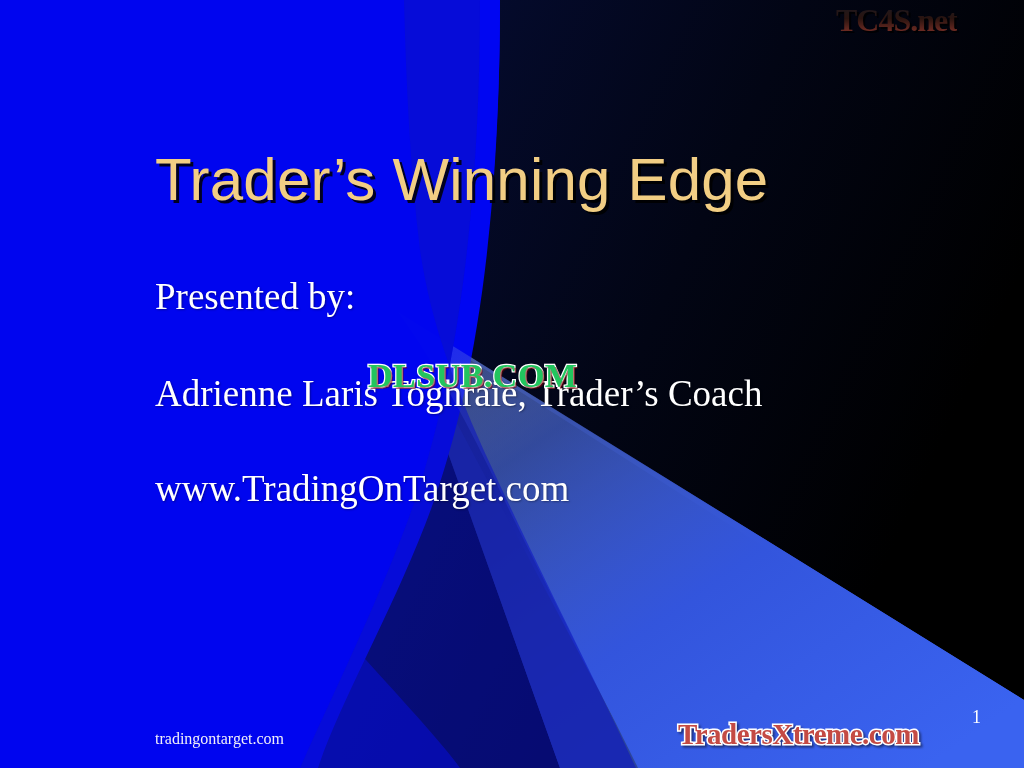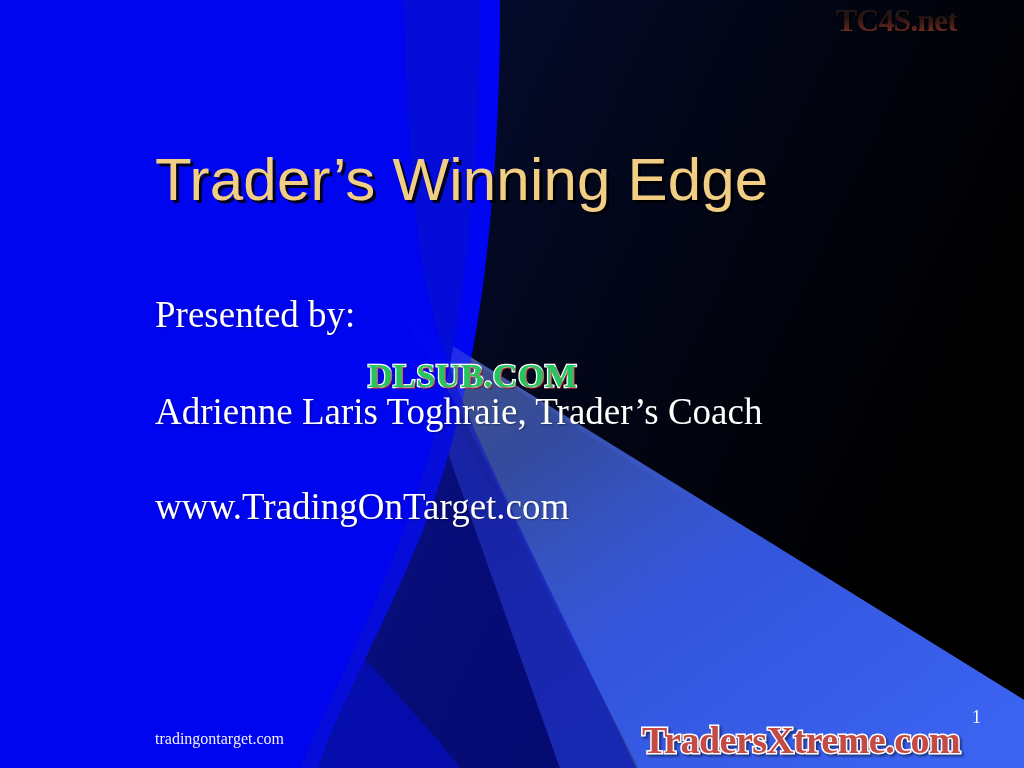--- a/index.html
+++ b/index.html
@@ -41,21 +41,20 @@
     text-shadow: 3px 3px 0 rgba(0,0,0,0.85);
     white-space: nowrap;
   }
 
   
   #body-block {
     position: absolute;
     left: 155px;
     top: 278px;
     width: 820px;
-    margin-top: 18px;
   }
   .body-line {
     font-family: "Liberation Serif", serif;
     font-size: 37px;
     line-height: 1.0;
     color: #FFFFFF;
     white-space: nowrap;
     margin: 0;
     text-shadow: 1px 1px 2px rgba(0,0,0,0.35);
   }
@@ -115,25 +114,25 @@
     -webkit-background-clip: text;
     background-clip: text;
     color: transparent;
     text-shadow: 0 0 0 rgba(0,0,0,0);
     filter: drop-shadow(2px 2px 0 rgba(0,0,0,0.8));
   }
 
   
   #tradersxtreme-watermark {
     position: absolute;
-    left: 642px;
+    left: 678px;
     top: 718px;
     font-family: "Liberation Serif", serif;
     font-weight: bold;
-    font-size: 38px;
+    font-size: 29px;
     letter-spacing: -0.5px;
     white-space: nowrap;
     color: #C44A44;
     -webkit-text-stroke: 3px #FFFFFF;
     paint-order: stroke fill;
     filter: drop-shadow(2px 2px 1px rgba(0,0,0,0.45));
   }
 </style>
 </head>
 <body>

